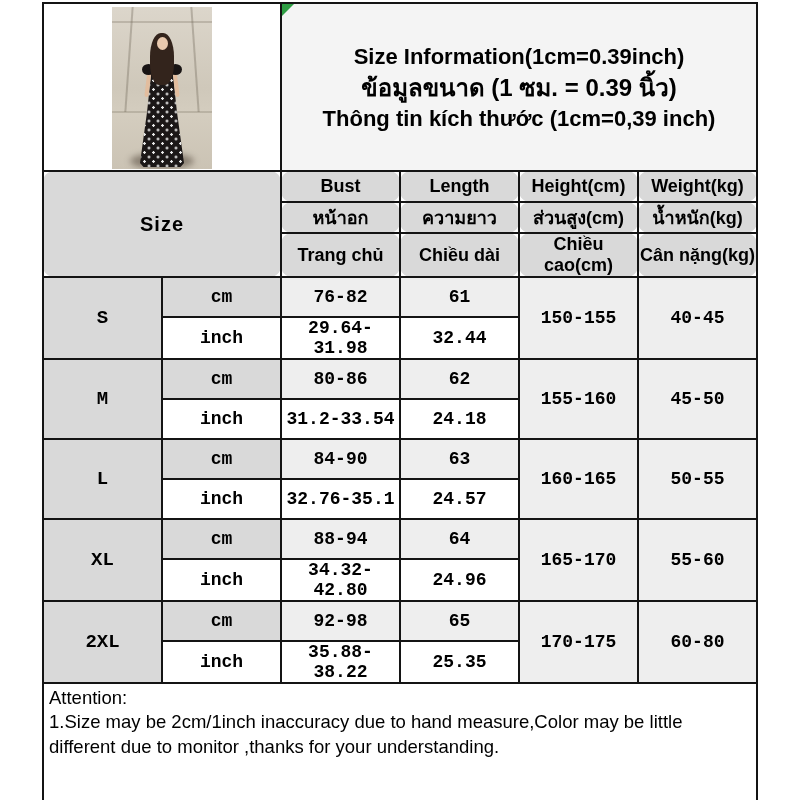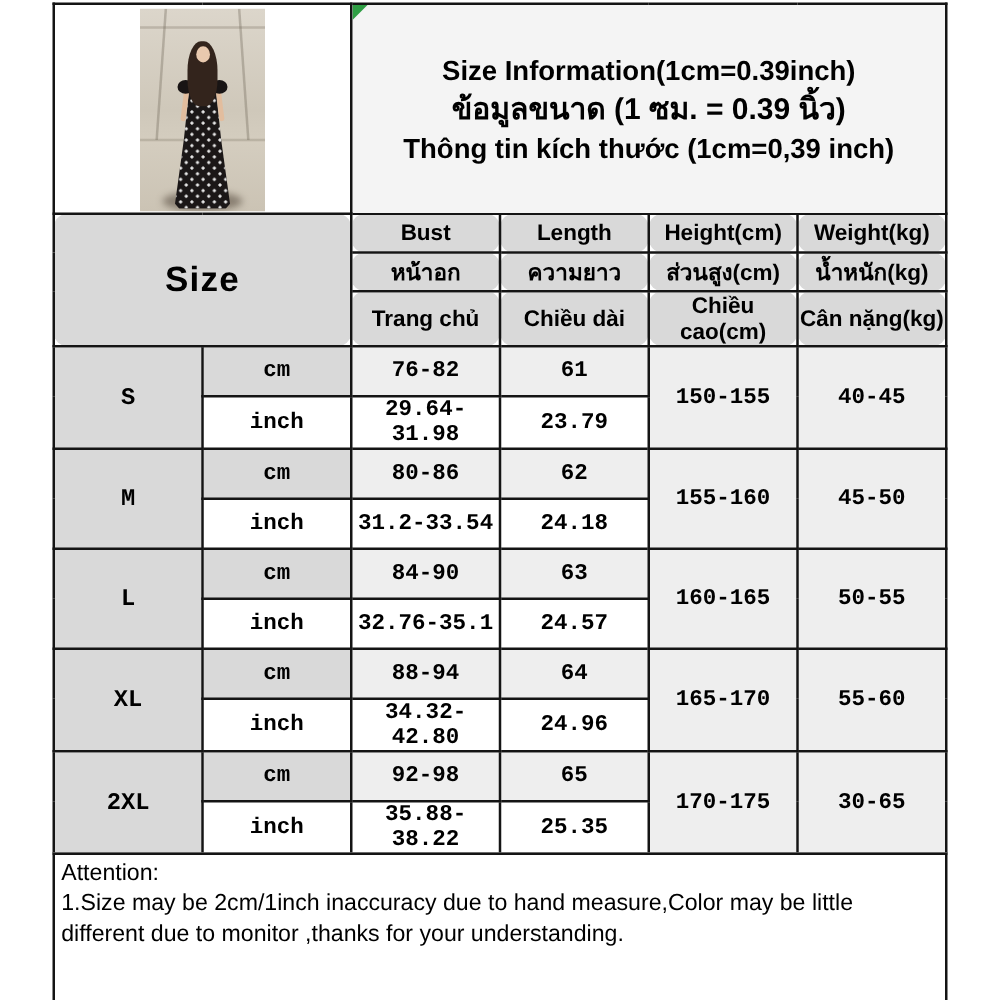--- a/index.html
+++ b/index.html
@@ -27,21 +27,21 @@
   td.title-cell{background:#f4f4f4;position:relative;}
   .corner-marker{
     position:absolute;top:0;left:0;width:0;height:0;
     border-top:12px solid #2f9e44;border-right:12px solid transparent;
   }
   .title-en,.title-vi{font-size:22px;font-weight:bold;line-height:31px;}
   .title-th{font-size:24px;font-weight:bold;line-height:31px;}
 
   
   td.hdr{height:29px;font-size:18px;border-radius:11px;}
-  td.size-corner{font-size:28px;letter-spacing:1px;}
+  td.size-corner{font-size:20px;letter-spacing:1px;}
 
   
   td.cell{height:38px;font-size:18px;font-family:Liberation Mono, monospace;}
   td.size-label{font-size:19px;}
 
   
   .attention{
     box-sizing:border-box;width:716px;height:147px;margin-top:-2px;
     border:2px solid #141414;background:#fff;
     font-size:18.5px;font-weight:normal;line-height:1.32;
@@ -136,21 +136,21 @@
         <td class="gray cell size-label" rowspan="2" style="width:103px">S</td>
         <td class="gray cell" style="width:77px">cm</td>
         <td class="light cell">76-82</td>
         <td class="light cell">61</td>
         <td class="light cell" rowspan="2">150-155</td>
         <td class="light cell" rowspan="2">40-45</td>
       </tr>
       <tr>
         <td class="white cell">inch</td>
         <td class="white cell">29.64-31.98</td>
-        <td class="white cell">23.79</td>
+        <td class="white cell">32.44</td>
       </tr>
 
       <tr>
         <td class="gray cell size-label" rowspan="2">M</td>
         <td class="gray cell">cm</td>
         <td class="light cell">80-86</td>
         <td class="light cell">62</td>
         <td class="light cell" rowspan="2">155-160</td>
         <td class="light cell" rowspan="2">45-50</td>
       </tr>
@@ -187,21 +187,21 @@
         <td class="white cell">34.32-42.80</td>
         <td class="white cell">24.96</td>
       </tr>
 
       <tr>
         <td class="gray cell size-label" rowspan="2">2XL</td>
         <td class="gray cell">cm</td>
         <td class="light cell">92-98</td>
         <td class="light cell">65</td>
         <td class="light cell" rowspan="2">170-175</td>
-        <td class="light cell" rowspan="2">30-65</td>
+        <td class="light cell" rowspan="2">60-80</td>
       </tr>
       <tr>
         <td class="white cell">inch</td>
         <td class="white cell">35.88-38.22</td>
         <td class="white cell">25.35</td>
       </tr>
     </tbody>
       </table>
 
     <div class="attention">

